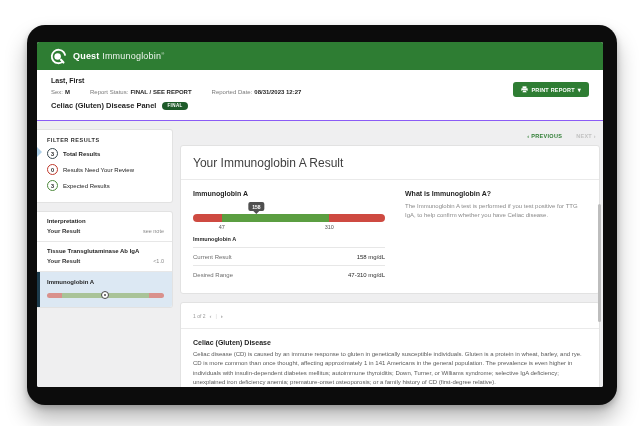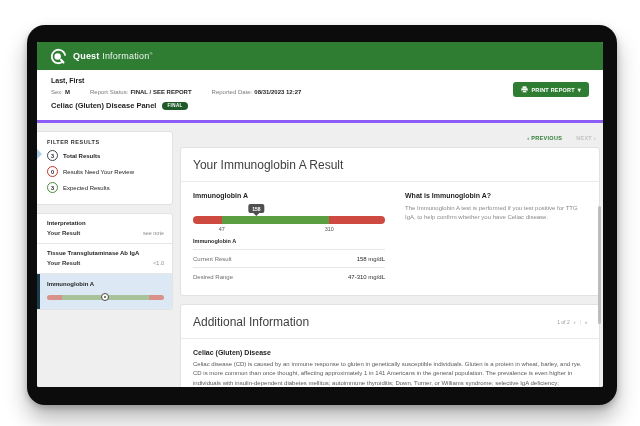--- a/index.html
+++ b/index.html
@@ -27,21 +27,21 @@
   .panel-row { display:flex; align-items:center; gap:6px; margin-top:6px; }
   .panel-title { font-size:7.5px; font-weight:bold; color:#1f1f1f; }
   .final-pill { background:#1e5b29; color:#fff; font-size:4.5px; font-weight:bold; padding:1.5px 5px; border-radius:6px; letter-spacing:.4px; }
   .print-btn { position:absolute; right:14px; top:12px; background:#2e7d33; color:#fff; border:none; border-radius:3px;
                height:15px; display:flex; align-items:center; gap:3px; padding:0 8px; font-size:5.5px; font-weight:bold;
                letter-spacing:.2px; cursor:pointer; font-family:inherit; }
   .print-btn svg { width:7px; height:7px; }
   .print-btn .chev { font-size:6px; line-height:1; }
 
   
-  .content { position:absolute; top:78px; left:0; right:0; bottom:0; background:#efeff0; border-top:3px solid #8b5cf6; }
+  .content { position:absolute; top:78px; left:0; right:0; bottom:0; background:#efeff0; border-top:1px solid #8b5cf6; }
 
   
   .sidebar { position:absolute; left:0; top:8px; width:136px; }
   .filter-card { position:relative; background:#fff; border:1px solid #e2e2e2; border-left:none; border-radius:0 3px 3px 0; padding:7px 8px 6px 10px; }
   .sel-arrow { position:absolute; left:0; top:17px; width:0; height:0; border-top:5px solid transparent; border-bottom:5px solid transparent; border-left:5px solid #aecfe8; }
   .filter-title { font-size:5.5px; font-weight:bold; color:#2e2e2e; letter-spacing:.5px; margin-bottom:5px; }
   .filter-item { display:flex; align-items:center; gap:5px; margin:5px 0; cursor:pointer; }
   .count-circle { width:11px; height:11px; border-radius:50%; border:1.2px solid #37474f; display:flex; align-items:center; justify-content:center; font-size:5.5px; font-weight:bold; color:#222; flex:0 0 auto; background:#fff; }
   .count-circle.c-red { border-color:#c0392b; }
   .count-circle.c-green { border-color:#4e8a3c; }
@@ -110,21 +110,21 @@
     <div class="screen">
 
       <div class="app-header">
         <svg class="logo" viewBox="0 0 24 24">
           <circle cx="12" cy="12" r="9.5" fill="none" stroke="#ffffff" stroke-width="2.6" stroke-dasharray="50 10" transform="rotate(50 12 12)"></circle>
           <circle cx="10.8" cy="12" r="4.6" fill="#ffffff"></circle>
           <path d="M15.5 16.5 L19 20.5" stroke="#ffffff" stroke-width="3" stroke-linecap="round"></path>
         </svg>
         <div class="brand">
           <span class="bold">Quest</span>
-          <span class="light">Information</span><sup>®</sup>
+          <span class="light">Immunoglobin</span><sup>®</sup>
         </div>
       </div>
 
       <div class="patient-bar">
         <div class="patient-name">Last, First</div>
         <div class="meta-row">
           <span><span>Sex:</span><b>M</b></span>
           <span><span>Report Status:</span><b>FINAL / SEE REPORT</b></span>
           <span><span>Reported Date:</span><b>08/31/2023 12:27</b></span>
         </div>
@@ -221,21 +221,20 @@
               </div>
               <div class="col-right">
                 <div class="info-title">What is Immunoglobin A?</div>
                 <div class="info-body">The Immunoglobin A test is performed if you test positive for TTG IgA, to help confirm whether you have Celiac disease.</div>
               </div>
             </div>
           </div>
 
           <div class="card add-card">
             <div class="add-head">
-              <div class="card-title">Additional Information</div>
               <div class="pager2">
                 <span>1 of 2</span>
                 <span class="arrow">‹</span>
                 <span class="sep">|</span>
                 <span class="arrow on">›</span>
               </div>
             </div>
             <div class="card-divider"></div>
             <div class="sub-title">Celiac (Gluten) Disease</div>
             <div class="para">Celiac disease (CD) is caused by an immune response to gluten in genetically susceptible individuals. Gluten is a protein in wheat, barley, and rye. CD is more common than once thought, affecting approximately 1 in 141 Americans in the general population. The prevalence is even higher in individuals with insulin-dependent diabetes mellitus; autoimmune thyroiditis; Down, Turner, or Williams syndrome; selective IgA deficiency; unexplained iron deficiency anemia; premature-onset osteoporosis; or a family history of CD (first-degree relative).</div>

